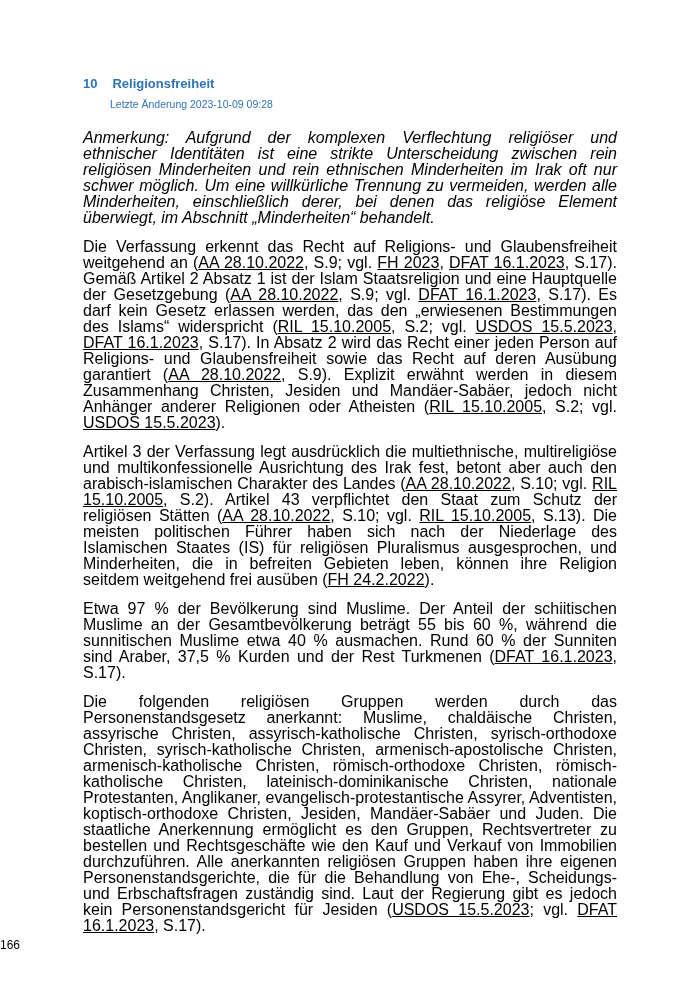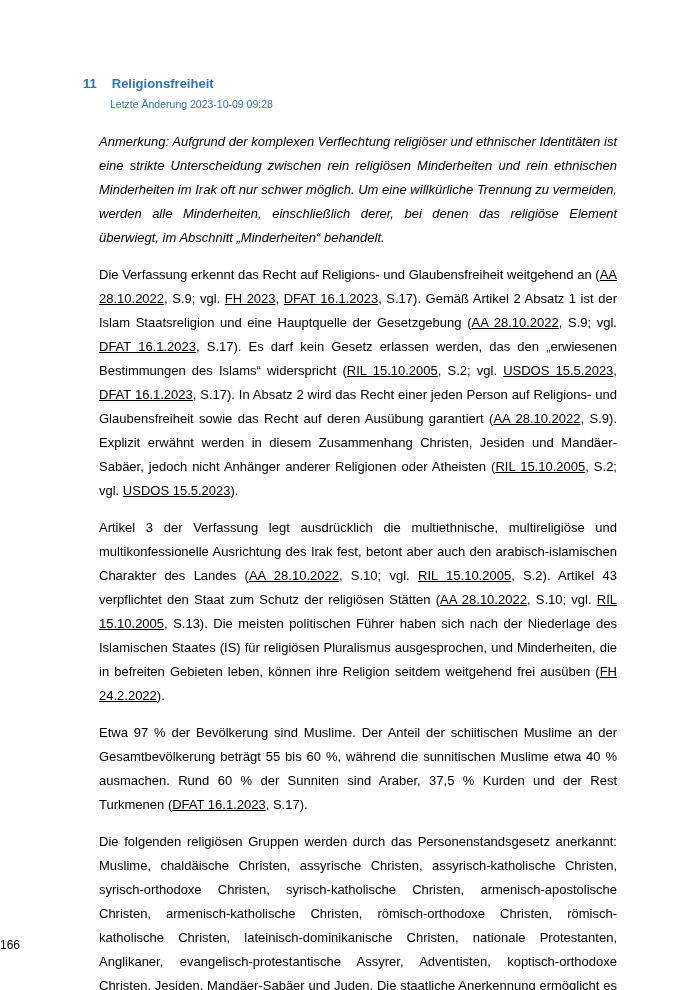--- a/index.html
+++ b/index.html
@@ -36,24 +36,24 @@
   .heading .h-num {
     margin-right: 15px;
   }
   .last-change {
     color: #2e74b5;
     font-size: 10.5px;
     margin: 0 0 20px 0;
     padding-left: 27px;
   }
   .body-text p {
-    font-size: 13px;
-    line-height: 24px;
+    font-size: 16px;
+    line-height: 16px;
     text-align: justify;
-    margin: 0 0 13px 16px;
+    margin: 0 0 13px 0;
   }
   .body-text p.italic {
     font-style: italic;
   }
   a.ref {
     color: #000000;
     text-decoration: underline;
     cursor: pointer;
   }
   .footer {
@@ -65,21 +65,21 @@
     color: #000000;
   }
 </style>
 </head>
 <body>
 
 <div class="page">
   <div class="content">
 
     <div class="heading">
-      <span class="h-num">11</span><span class="h-title">Religionsfreiheit</span>
+      <span class="h-num">10</span><span class="h-title">Religionsfreiheit</span>
     </div>
 
     <div class="last-change">Letzte Änderung 2023-10-09 09:28</div>
 
     <div class="body-text">
         <p class="italic">Anmerkung: Aufgrund der komplexen Verflechtung religiöser und ethnischer Identitäten ist eine strikte Unterscheidung zwischen rein religiösen Minderheiten und rein ethnischen Minderheiten im Irak oft nur schwer möglich. Um eine willkürliche Trennung zu vermeiden, werden alle Minderheiten, einschließlich derer, bei denen das religiöse Element überwiegt, im Abschnitt „Minderheiten“ behandelt.</p>
         <p>Die Verfassung erkennt das Recht auf Religions- und Glaubensfreiheit weitgehend an (<a class="ref">AA 28.10.2022</a>, S.9; vgl. <a class="ref">FH 2023</a>, <a class="ref">DFAT 16.1.2023</a>, S.17). Gemäß Artikel 2 Absatz 1 ist der Islam Staatsreligion und eine Hauptquelle der Gesetzgebung (<a class="ref">AA 28.10.2022</a>, S.9; vgl. <a class="ref">DFAT 16.1.2023</a>, S.17). Es darf kein Gesetz erlassen werden, das den „erwiesenen Bestimmungen des Islams“ widerspricht (<a class="ref">RIL 15.10.2005</a>, S.2; vgl. <a class="ref">USDOS 15.5.2023</a>, <a class="ref">DFAT 16.1.2023</a>, S.17). In Absatz 2 wird das Recht einer jeden Person auf Religions- und Glaubensfreiheit sowie das Recht auf deren Ausübung garantiert (<a class="ref">AA 28.10.2022</a>, S.9). Explizit erwähnt werden in diesem Zusammenhang Christen, Jesiden und Mandäer-Sabäer, jedoch nicht Anhänger anderer Religionen oder Atheisten (<a class="ref">RIL 15.10.2005</a>, S.2; vgl. <a class="ref">USDOS 15.5.2023</a>).</p>
         <p>Artikel 3 der Verfassung legt ausdrücklich die multiethnische, multireligiöse und multikonfessionelle Ausrichtung des Irak fest, betont aber auch den arabisch-islamischen Charakter des Landes (<a class="ref">AA 28.10.2022</a>, S.10; vgl. <a class="ref">RIL 15.10.2005</a>, S.2). Artikel 43 verpflichtet den Staat zum Schutz der religiösen Stätten (<a class="ref">AA 28.10.2022</a>, S.10; vgl. <a class="ref">RIL 15.10.2005</a>, S.13). Die meisten politischen Führer haben sich nach der Niederlage des Islamischen Staates (IS) für religiösen Pluralismus ausgesprochen, und Minderheiten, die in befreiten Gebieten leben, können ihre Religion seitdem weitgehend frei ausüben (<a class="ref">FH 24.2.2022</a>).</p>
         <p>Etwa 97 % der Bevölkerung sind Muslime. Der Anteil der schiitischen Muslime an der Gesamtbevölkerung beträgt 55 bis 60 %, während die sunnitischen Muslime etwa 40 % ausmachen. Rund 60 % der Sunniten sind Araber, 37,5 % Kurden und der Rest Turkmenen (<a class="ref">DFAT 16.1.2023</a>, S.17).</p>
         <p>Die folgenden religiösen Gruppen werden durch das Personenstandsgesetz anerkannt: Muslime, chaldäische Christen, assyrische Christen, assyrisch-katholische Christen, syrisch-orthodoxe Christen, syrisch-katholische Christen, armenisch-apostolische Christen, armenisch-katholische Christen, römisch-orthodoxe Christen, römisch-katholische Christen, lateinisch-dominikanische Christen, nationale Protestanten, Anglikaner, evangelisch-protestantische Assyrer, Adventisten, koptisch-orthodoxe Christen, Jesiden, Mandäer-Sabäer und Juden. Die staatliche Anerkennung ermöglicht es den Gruppen, Rechtsvertreter zu bestellen und Rechtsgeschäfte wie den Kauf und Verkauf von Immobilien durchzuführen. Alle anerkannten religiösen Gruppen haben ihre eigenen Personenstandsgerichte, die für die Behandlung von Ehe-, Scheidungs- und Erbschaftsfragen zuständig sind. Laut der Regierung gibt es jedoch kein Personenstandsgericht für Jesiden (<a class="ref">USDOS 15.5.2023</a>; vgl. <a class="ref">DFAT 16.1.2023</a>, S.17).</p>

